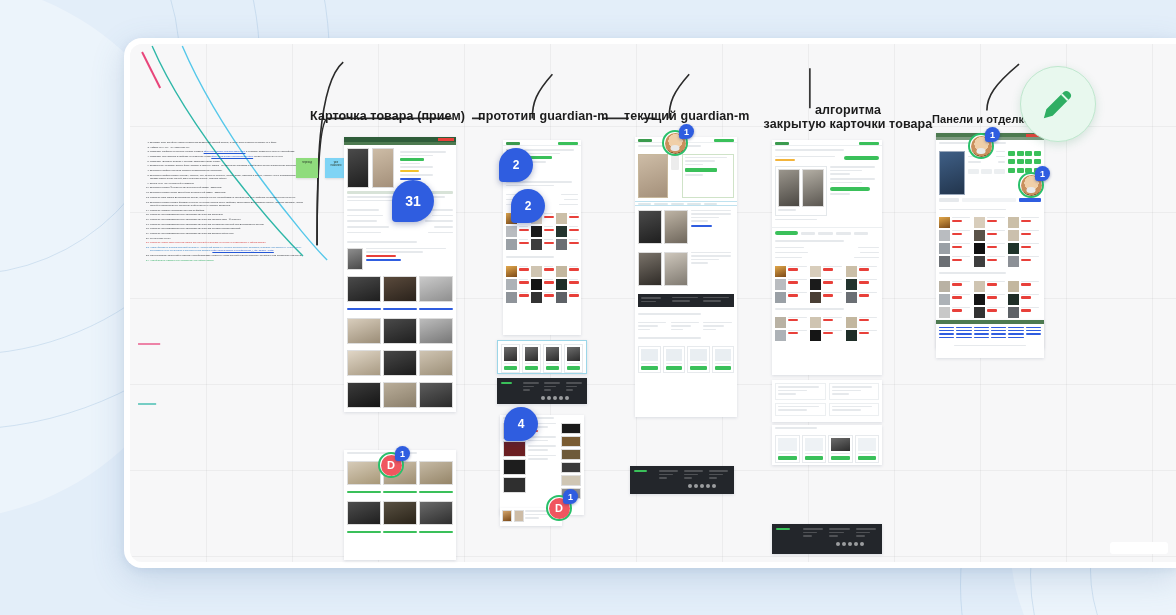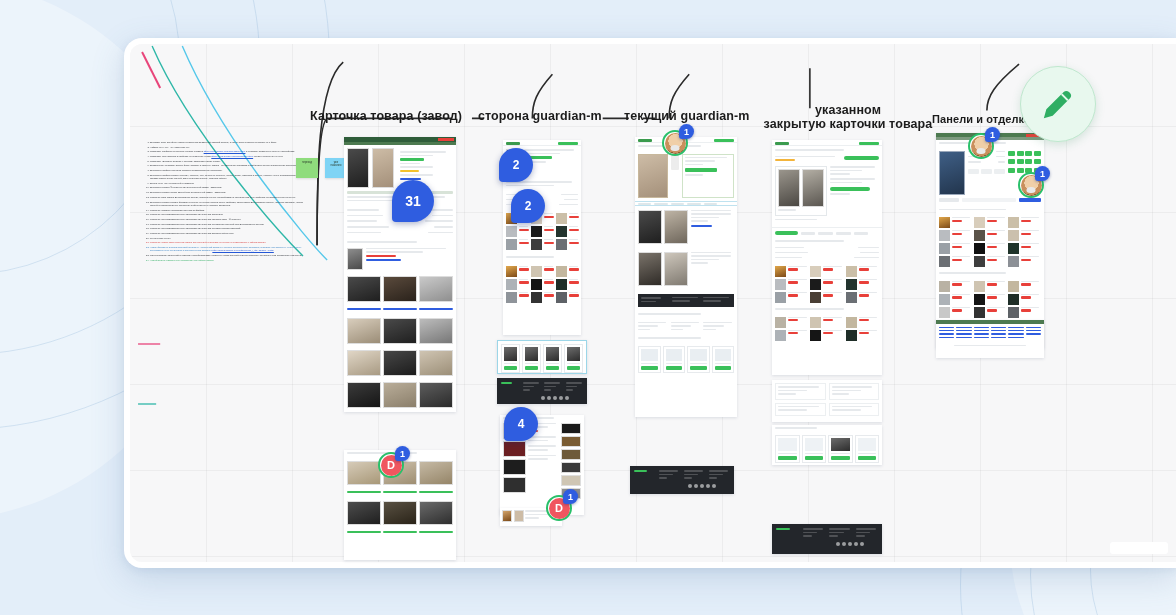--- a/index.html
+++ b/index.html
@@ -214,28 +214,28 @@
     <path d="M470 74 L 496 74" stroke="#2b2b2b" stroke-width="1.6" fill="none"></path>
     <path d="M510 74 L 522 74" stroke="#2b2b2b" stroke-width="1.6" fill="none"></path>
     <path d="M556 30 C 540 48, 536 58, 536 74" stroke="#2b2b2b" stroke-width="1.6" fill="none"></path>
     <path d="M676 24 L 676 64" stroke="#2b2b2b" stroke-width="1.6" fill="none"></path>
     <path d="M884 20 C 860 40, 852 52, 852 66" stroke="#2b2b2b" stroke-width="1.6" fill="none"></path>
   </svg>
 
   <div class="whitebar" style="right:10px; bottom:8px; width:58px; height:12px;"></div>
 </div>
 
-<div class="sec-title" style="left:310px; top:110px;">Карточка товара (завод)</div>
-
-<div class="sec-title" style="left:478px; top:110px;">сторона guardian-m</div>
+<div class="sec-title" style="left:310px; top:110px;">Карточка товара (прием)</div>
+
+<div class="sec-title" style="left:478px; top:110px;">прототип guardian-m</div>
 
 <div class="sec-title" style="left:624px; top:110px;">текущий guardian-m</div>
 
 <div class="sec-title" style="left:748px; top:104px; width:200px; white-space:normal;">
-  <div>указанном</div>
+  <div>алгоритма</div>
   <div>закрытую карточки товара</div>
 </div>
 
 <div class="sec-title" style="left:932px; top:113px; font-size:11px;">Панели и отделка (Завод)</div>
 
 <div style="position:absolute; left:141px; top:141px; width:165px; height:270px; overflow:hidden;">
   <ol id="task-list" style="list-style:decimal; padding-left:9px; margin:0;
              font-size:2.35px; line-height:3.3px; color:#30343a;">
       <li style="margin-bottom: 1.4px;">Добавить поле для фото старого товара при возможной базовой подачи, а так же поля раздела на правах на 1 фото</li>
       <li style="margin-bottom: 1.4px;">Наймет цену "от" - то указанном "от"</li>

